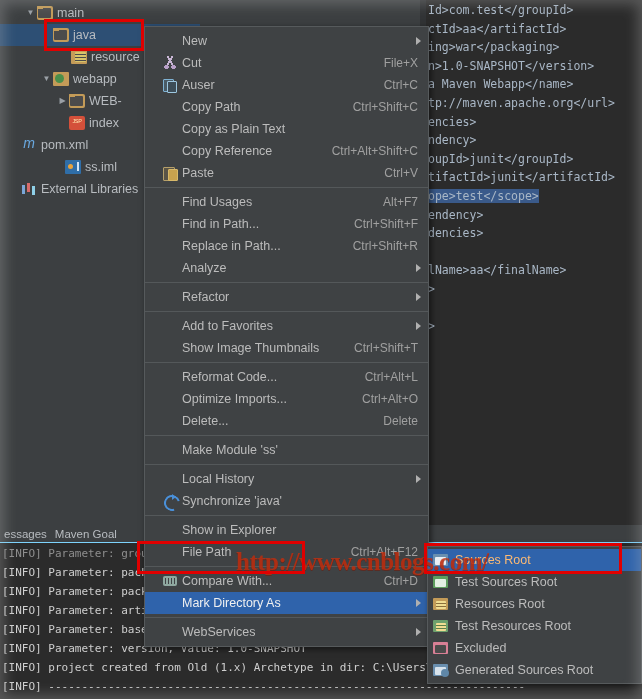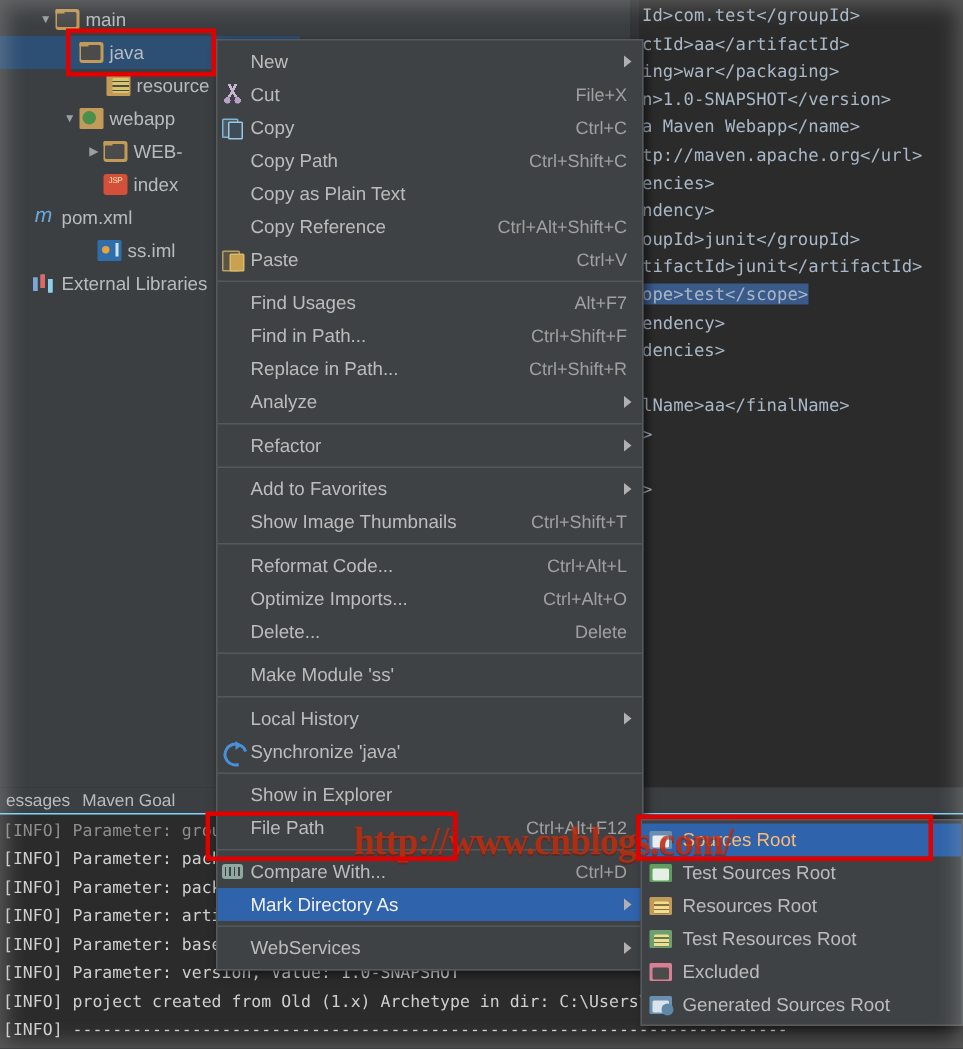--- a/index.html
+++ b/index.html
@@ -154,21 +154,21 @@
     box-shadow: 2px 2px 6px rgba(0,0,0,0.55);
     padding: 3px 0;
     z-index: 40;
   }
   .mi {
     position: relative;
     height: 22px;
     display: flex; align-items: center;
     font-size: 12.5px;
     color: #bcbcbc;
-    padding-left: 0;
+    padding-left: 15px;
     white-space: nowrap;
   }
   .mi.selected { background: #2f63ab; color:#f0f0f0; }
   .mi-ico {
     width: 20px; flex: 0 0 20px; height: 16px; position: relative;
     margin-right: 2px;
   }
   .mi-label { flex: 1 1 auto; }
   .mi-key { color: #a0a0a0; font-size: 12px; padding-right: 10px; }
   .mi-arrow {
@@ -376,21 +376,21 @@
         <span class="mi-label">New</span>
         <span class="mi-arrow"></span>
       </div>
       <div class="mi">
         <span class="mi-ico g-cut"></span>
         <span class="mi-label">Cut</span>
         <span class="mi-key">File+X</span>
       </div>
       <div class="mi">
         <span class="mi-ico g-copy"></span>
-        <span class="mi-label">Copy</span>
+        <span class="mi-label">Auser</span>
         <span class="mi-key">Ctrl+C</span>
       </div>
       <div class="mi">
         <span class="mi-ico "></span>
         <span class="mi-label">Copy Path</span>
         <span class="mi-key">Ctrl+Shift+C</span>
       </div>
       <div class="mi">
         <span class="mi-ico "></span>
         <span class="mi-label">Copy as Plain Text</span>

